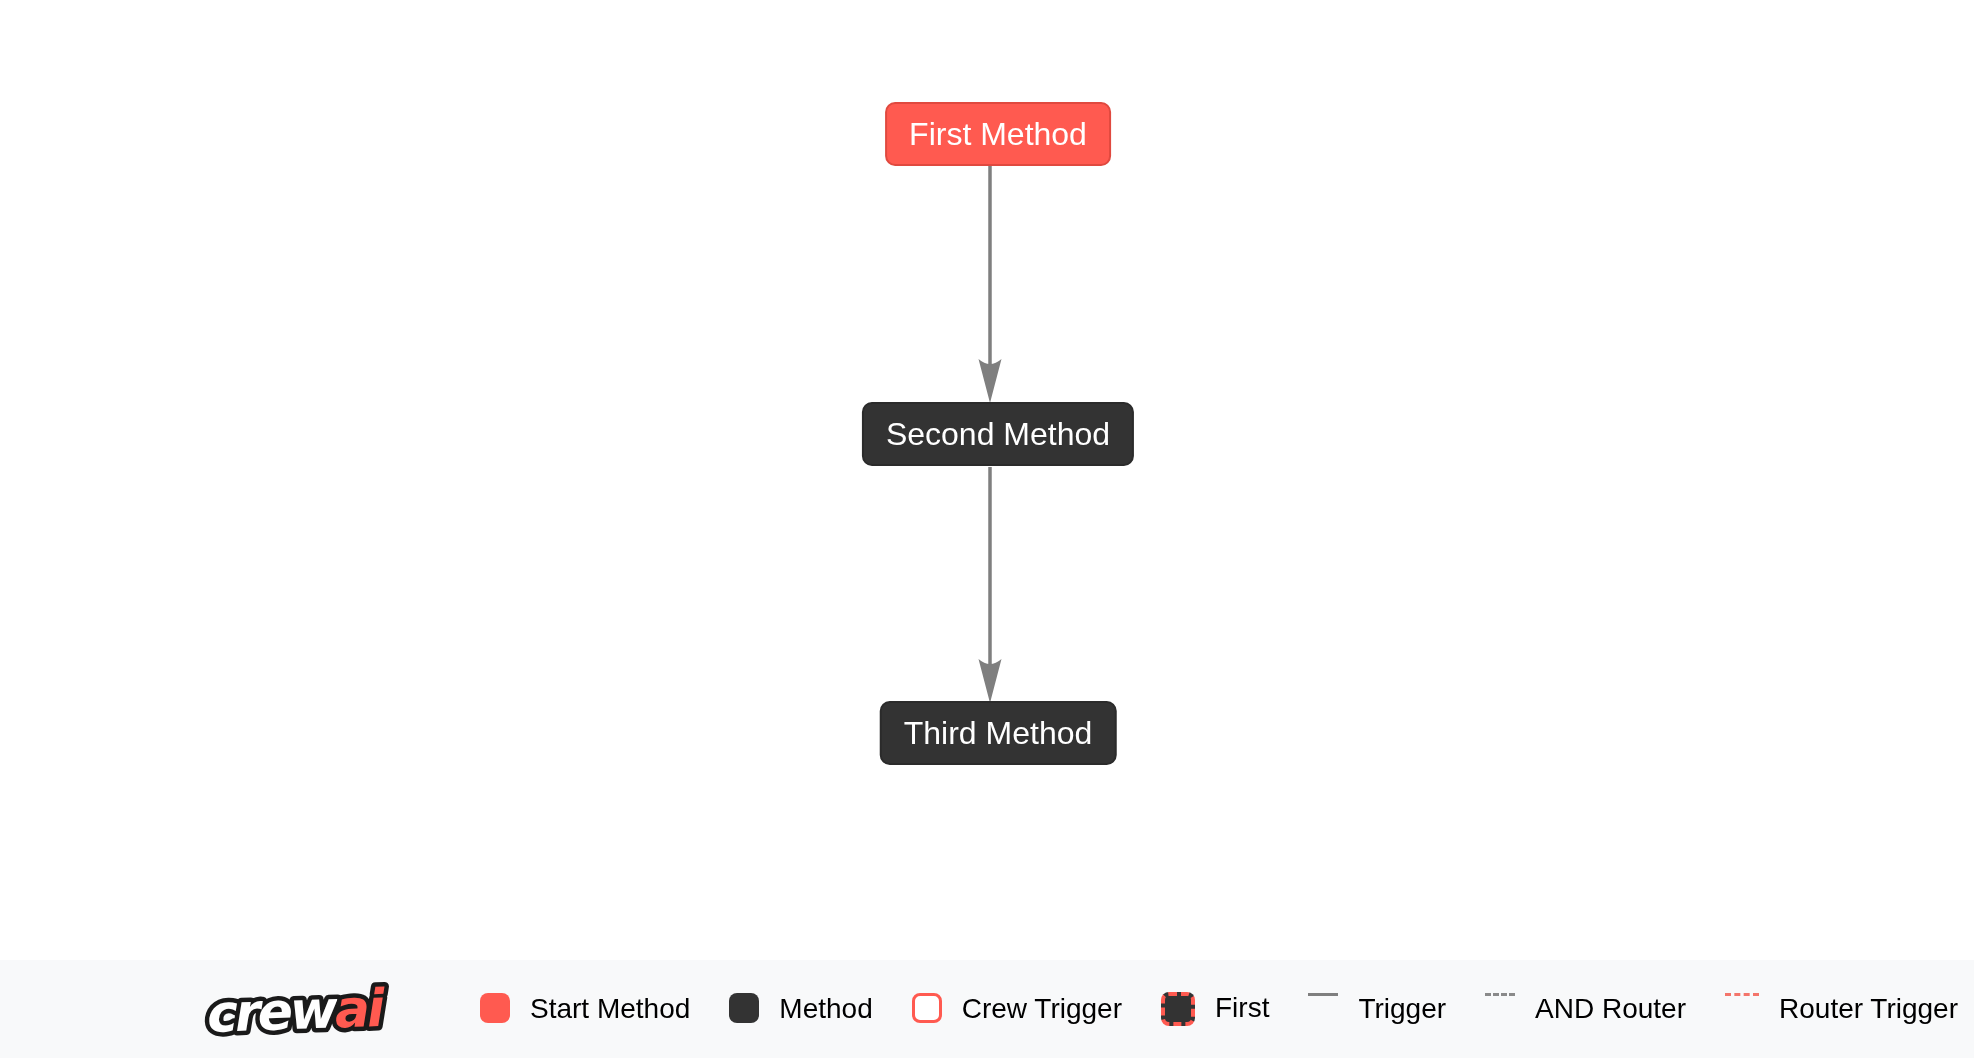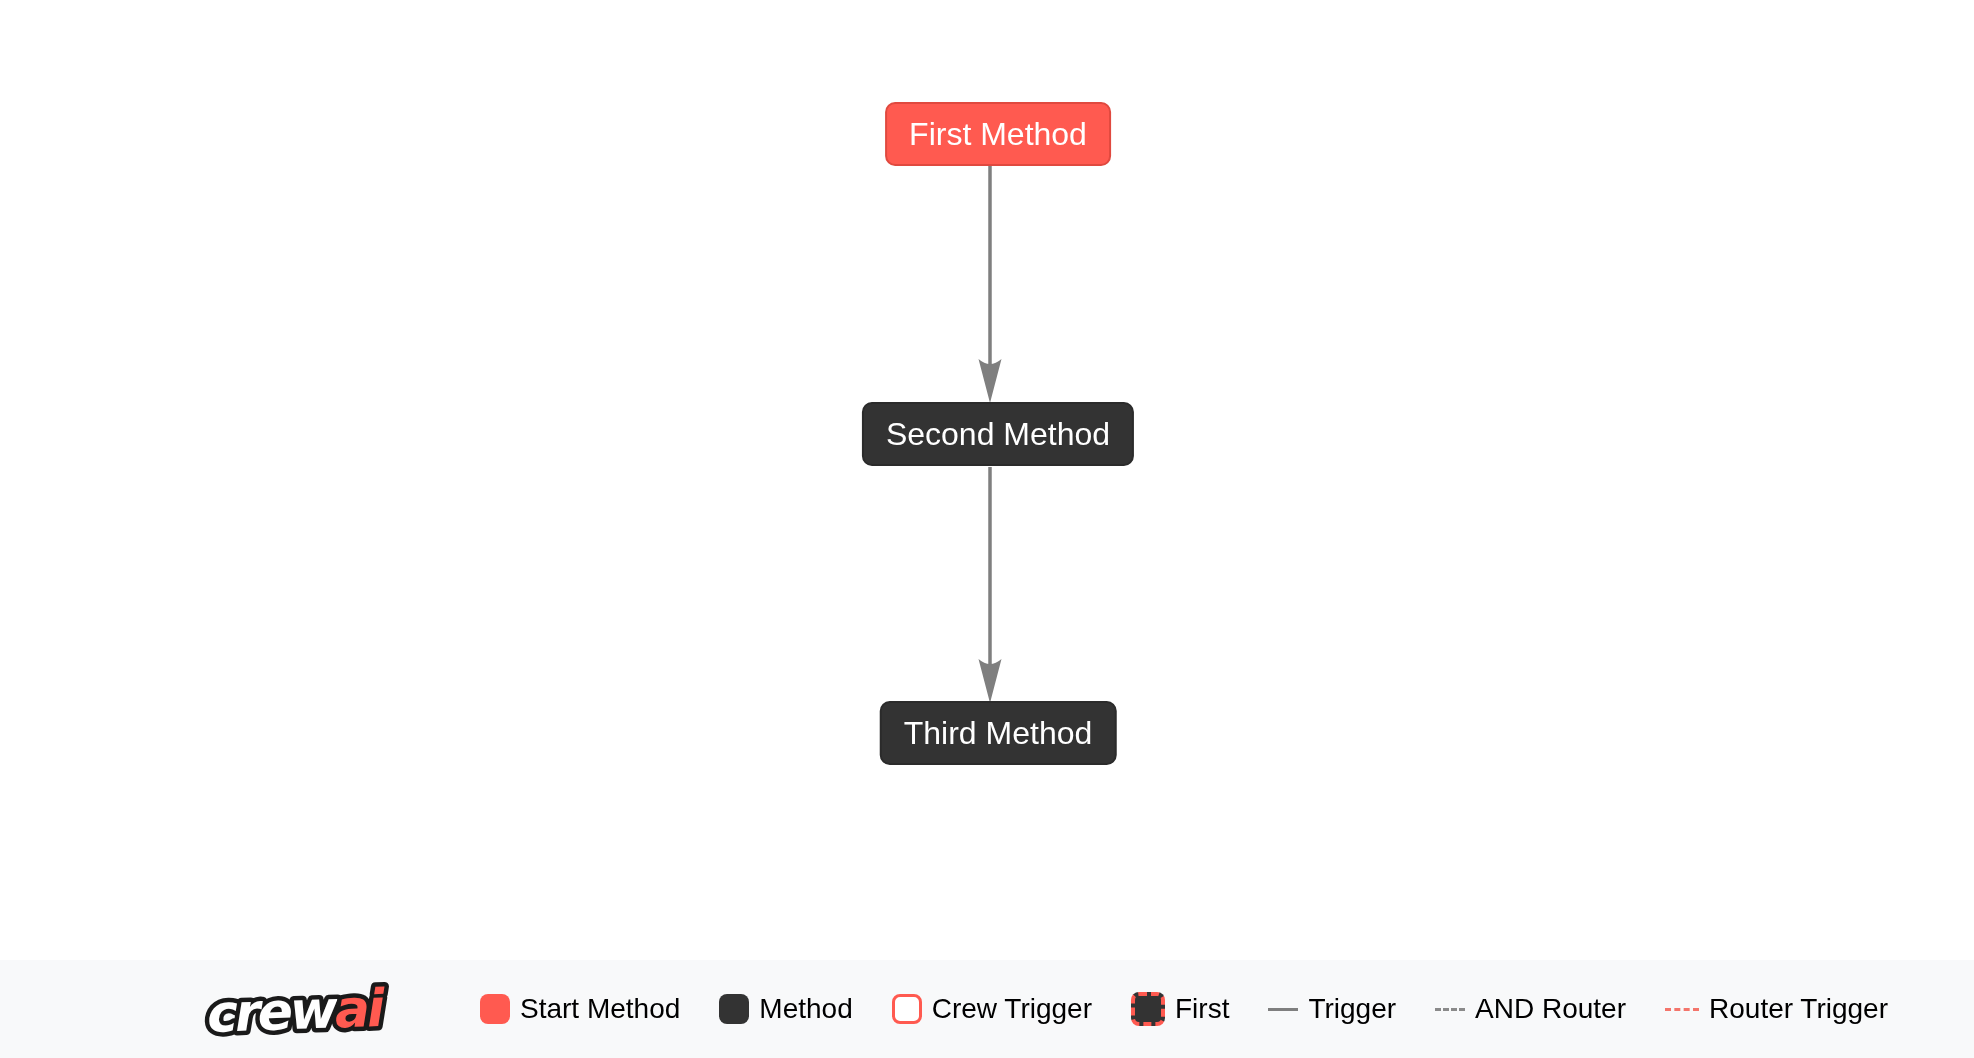--- a/index.html
+++ b/index.html
@@ -72,22 +72,22 @@
     box-sizing: border-box;
     padding-left: 203px;
     gap: 27px;
   }
   .crewai-logo {
     flex: 0 0 auto;
     margin-right: 2px;
   }
   .legend-item {
     display: flex;
-    align-items: center;
-    gap: 10px;
+    align-items: flex-start;
+    gap: 20px;
     font-size: 28px;
     color: #000000;
     white-space: nowrap;
     padding-left: 12px;
   }
   .swatch {
     box-sizing: border-box;
     width: 30px;
     height: 30px;
     border-radius: 8px;

